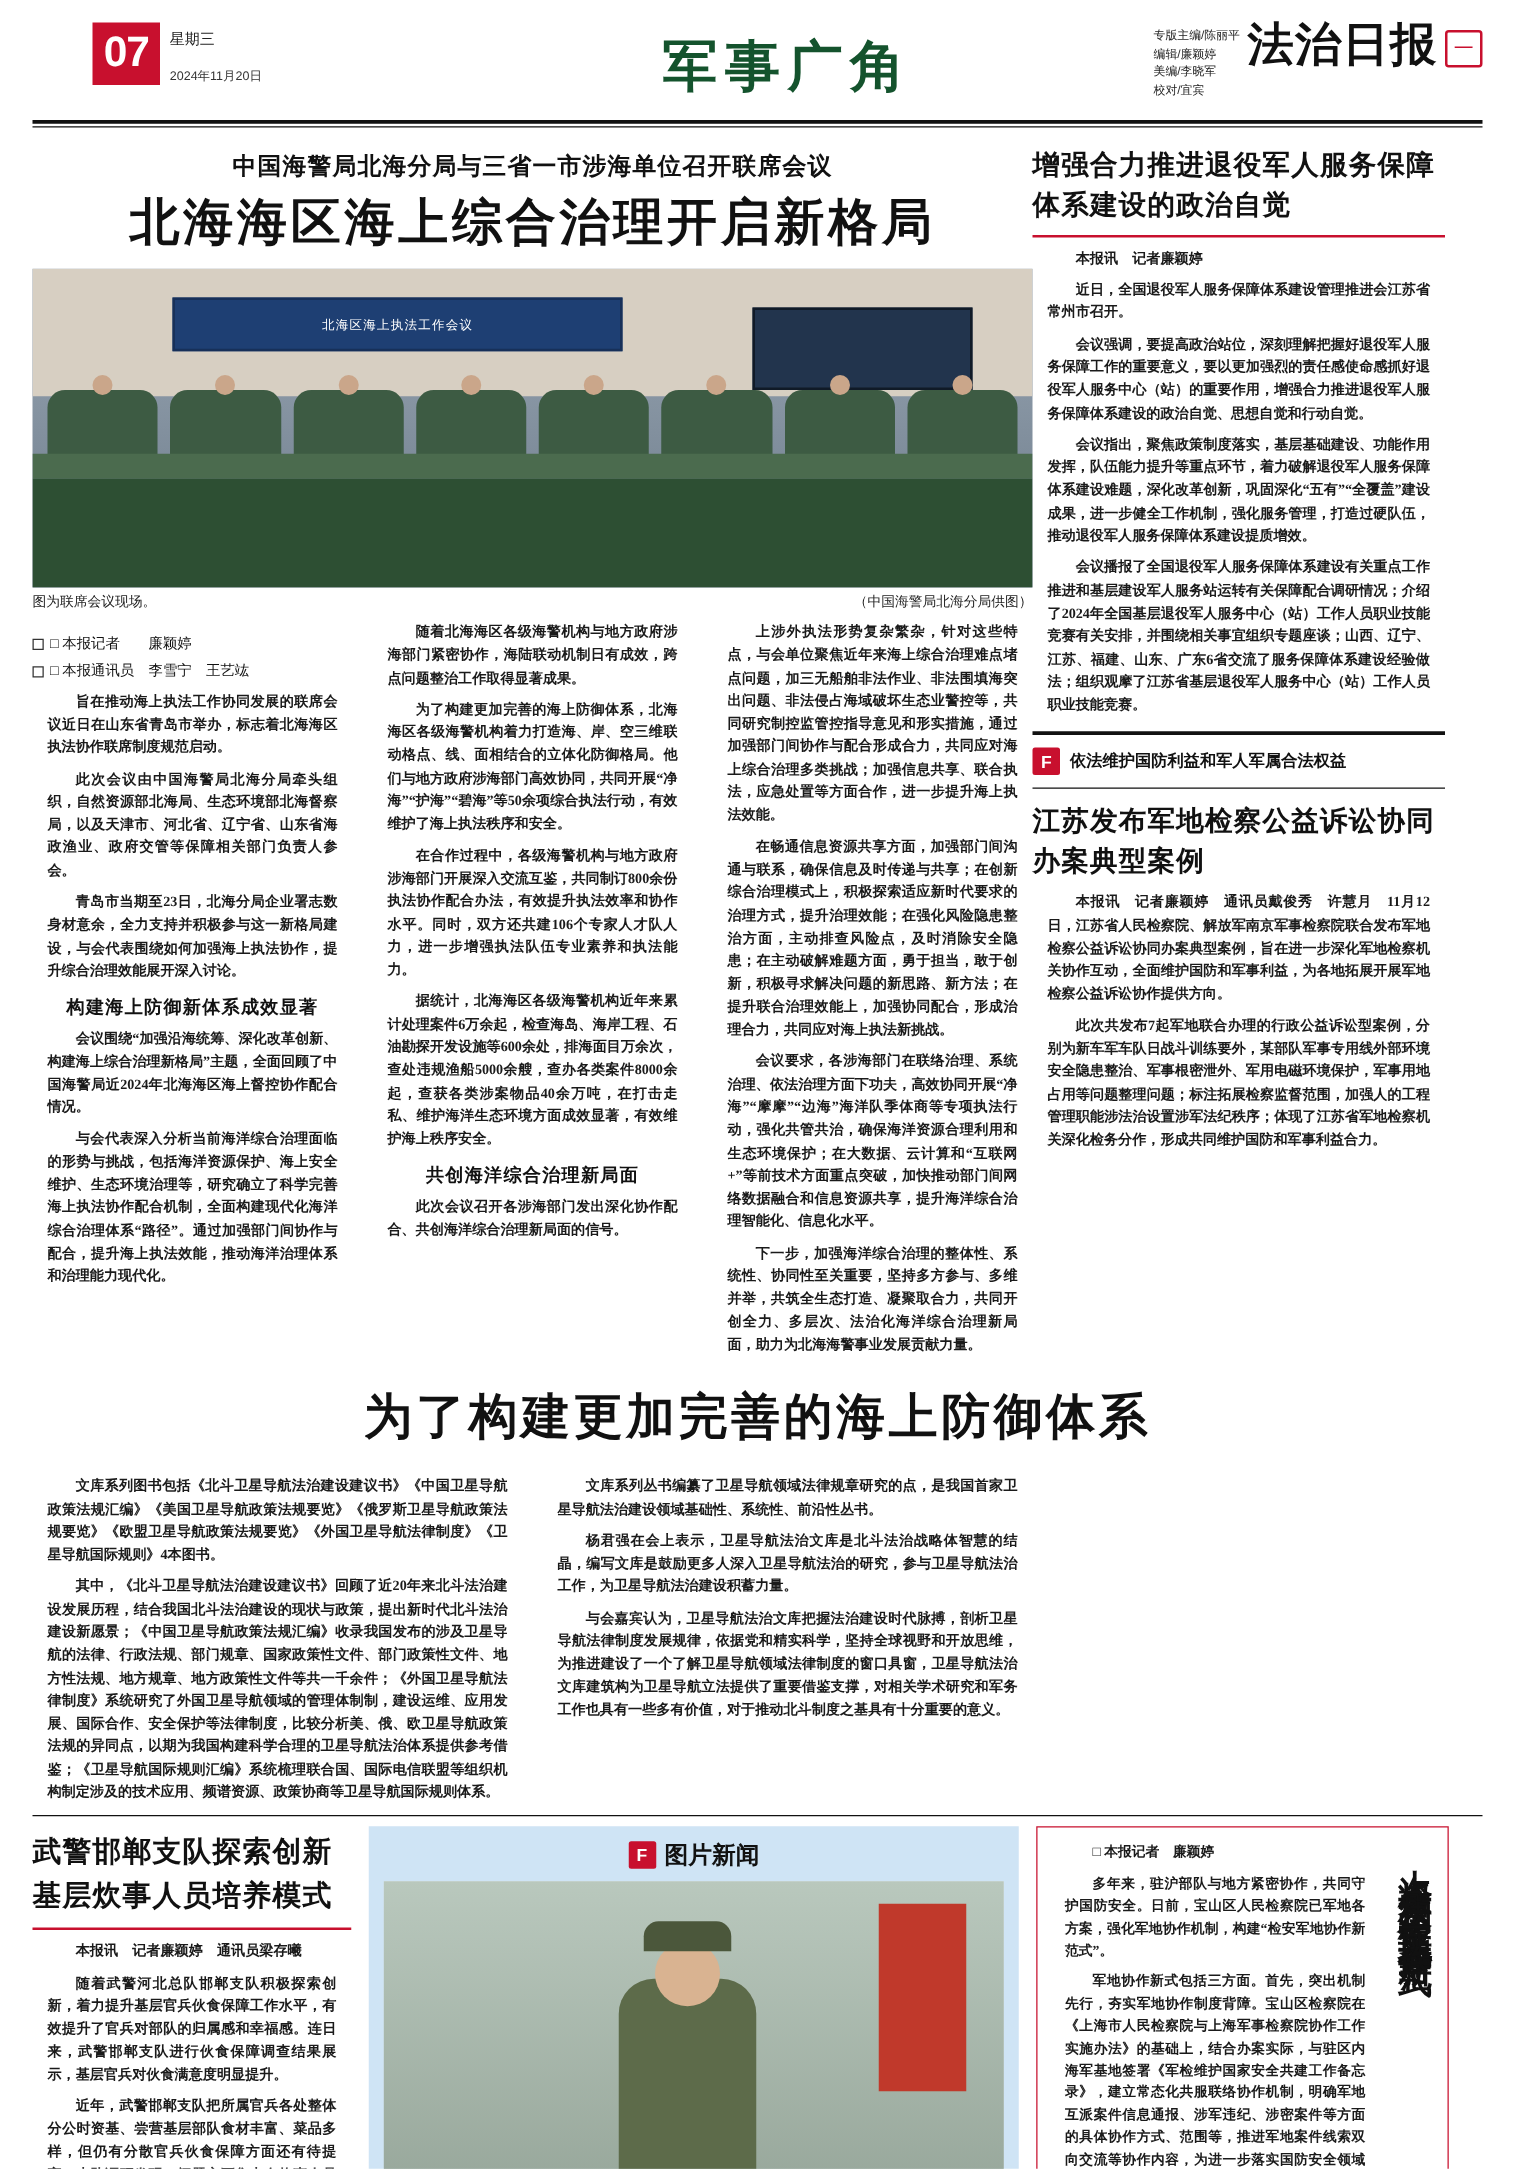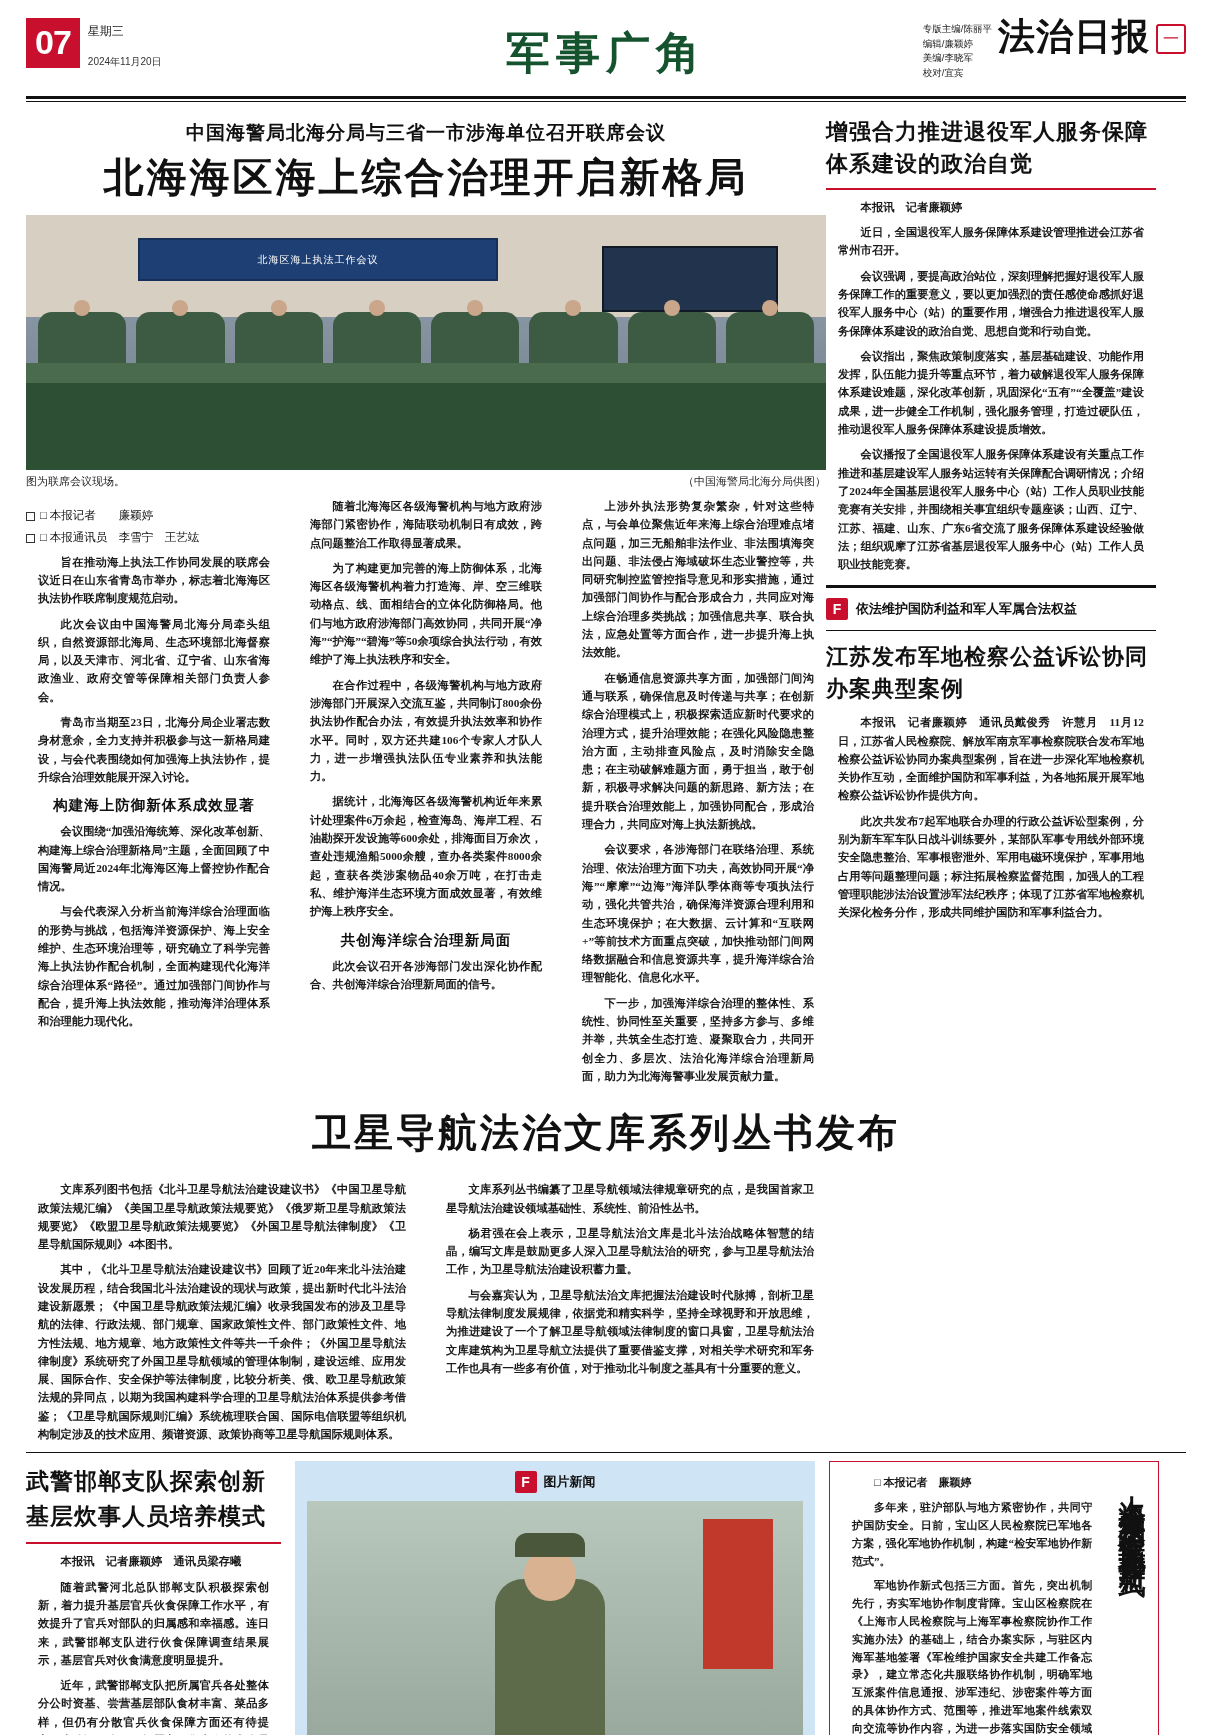--- a/index.html
+++ b/index.html
@@ -8,21 +8,21 @@
     width:1212px; height:1735px;
     background:#ffffff;
     font-family:"Liberation Serif", serif;
     color:#111;
     position:relative;
     overflow:hidden;
   }
   .page { position:relative; width:1212px; height:1735px; padding:18px 26px 0 26px; }
 
   
-  .masthead { display:flex; align-items:flex-start; height:72px; position:relative; }
+  .masthead { display:flex; align-items:flex-start; height:72px; position:relative;margin-left:48px; }
   .folio { display:flex; align-items:flex-start; gap:8px; }
   .folio-num {
     background:#c8102e; color:#fff; font-family:"Liberation Sans", sans-serif;
     font-weight:bold; font-size:34px; line-height:1; padding:7px 9px 9px 9px; letter-spacing:-1px;
   }
   .folio-meta { font-size:11px; line-height:1.5; color:#222; padding-top:4px; font-family:"Liberation Sans", sans-serif;}
   .folio-meta .wk { font-size:12px; }
   .folio-meta .dt { font-size:10px; color:#333; margin-top:14px;}
   .center-title {
     position:absolute; left:0; right:0; top:6px; text-align:center;
@@ -96,21 +96,21 @@
   .b-mid  { width:520px; }
   .b-right{ width:330px; }
 
   .b-head { font-size:23px; font-weight:bold; line-height:1.5; letter-spacing:1px; margin:4px 0 8px; }
 
   .photo-news {
     background:#cfe4f5; padding:10px 12px 14px; position:relative;
   }
   .pn-badge { display:flex; align-items:center; justify-content:center; gap:7px; margin-bottom:8px;}
   .pn-badge .fbadge{ background:#c8102e; }
-  .pn-badge span.t { font-size:13px; font-weight:bold; }
+  .pn-badge span.t { font-size:19px; font-weight:bold; }
   .pn-photo { width:100%; height:430px; position:relative; overflow:hidden; background:linear-gradient(#cfd8d2,#98a79b); }
   .pn-photo .bg { position:absolute; inset:0; background:linear-gradient(#b9c8bd,#7f8f82); }
   .pn-photo .redflag{ position:absolute; right:6%; top:4%; width:70px; height:150px; background:#c0392b; }
   .pn-photo .soldier{ position:absolute; left:38%; top:18%; width:110px; height:300px; background:#5d6b4a; border-radius:28px 28px 8px 8px;}
   .pn-photo .soldier::before{content:"";position:absolute;left:50%;top:-30px;transform:translateX(-50%);width:52px;height:52px;border-radius:50%;background:#d9b391;}
   .pn-photo .soldier::after{content:"";position:absolute;left:50%;top:-46px;transform:translateX(-50%);width:70px;height:24px;border-radius:12px 12px 0 0;background:#4b573b;}
 
   
   .v-col {
     border:1px solid #c8102e; padding:12px 10px; height:100%; display:flex; gap:10px;
@@ -227,21 +227,21 @@
         <div class="badge-txt">依法维护国防利益和军人军属合法权益</div>
       </div>
       <div class="rule-thin"></div>
 
       <div class="rhead">江苏发布军地检察公益诉讼协同办案典型案例</div>
       <p class="t">本报讯　记者廉颖婷　通讯员戴俊秀　许慧月　11月12日，江苏省人民检察院、解放军南京军事检察院联合发布军地检察公益诉讼协同办案典型案例，旨在进一步深化军地检察机关协作互动，全面维护国防和军事利益，为各地拓展开展军地检察公益诉讼协作提供方向。</p>
       <p class="t">此次共发布7起军地联合办理的行政公益诉讼型案例，分别为新车军车队日战斗训练要外，某部队军事专用线外部环境安全隐患整治、军事根密泄外、军用电磁环境保护，军事用地占用等问题整理问题；标注拓展检察监督范围，加强人的工程管理职能涉法治设置涉军法纪秩序；体现了江苏省军地检察机关深化检务分作，形成共同维护国防和军事利益合力。</p>
     </div>
   </div>
 
-  <div class="mid-banner">卫星导航法治文库系列丛书发布</div>
+  <div class="mid-banner">为了构建更加完善的海上防御体系</div>
 
   <div class="cols">
     <div class="left-zone">
       <div class="body-cols">
         <div class="bcol">
           <p class="t">文库系列图书包括《北斗卫星导航法治建设建议书》《中国卫星导航政策法规汇编》《美国卫星导航政策法规要览》《俄罗斯卫星导航政策法规要览》《欧盟卫星导航政策法规要览》《外国卫星导航法律制度》《卫星导航国际规则》4本图书。</p>
           <p class="t">其中，《北斗卫星导航法治建设建议书》回顾了近20年来北斗法治建设发展历程，结合我国北斗法治建设的现状与政策，提出新时代北斗法治建设新愿景；《中国卫星导航政策法规汇编》收录我国发布的涉及卫星导航的法律、行政法规、部门规章、国家政策性文件、部门政策性文件、地方性法规、地方规章、地方政策性文件等共一千余件；《外国卫星导航法律制度》系统研究了外国卫星导航领域的管理体制制，建设运维、应用发展、国际合作、安全保护等法律制度，比较分析美、俄、欧卫星导航政策法规的异同点，以期为我国构建科学合理的卫星导航法治体系提供参考借鉴；《卫星导航国际规则汇编》系统梳理联合国、国际电信联盟等组织机构制定涉及的技术应用、频谱资源、政策协商等卫星导航国际规则体系。</p>
         </div>
         <div class="bcol">
           <p class="t">文库系列丛书编纂了卫星导航领域法律规章研究的点，是我国首家卫星导航法治建设领域基础性、系统性、前沿性丛书。</p>

